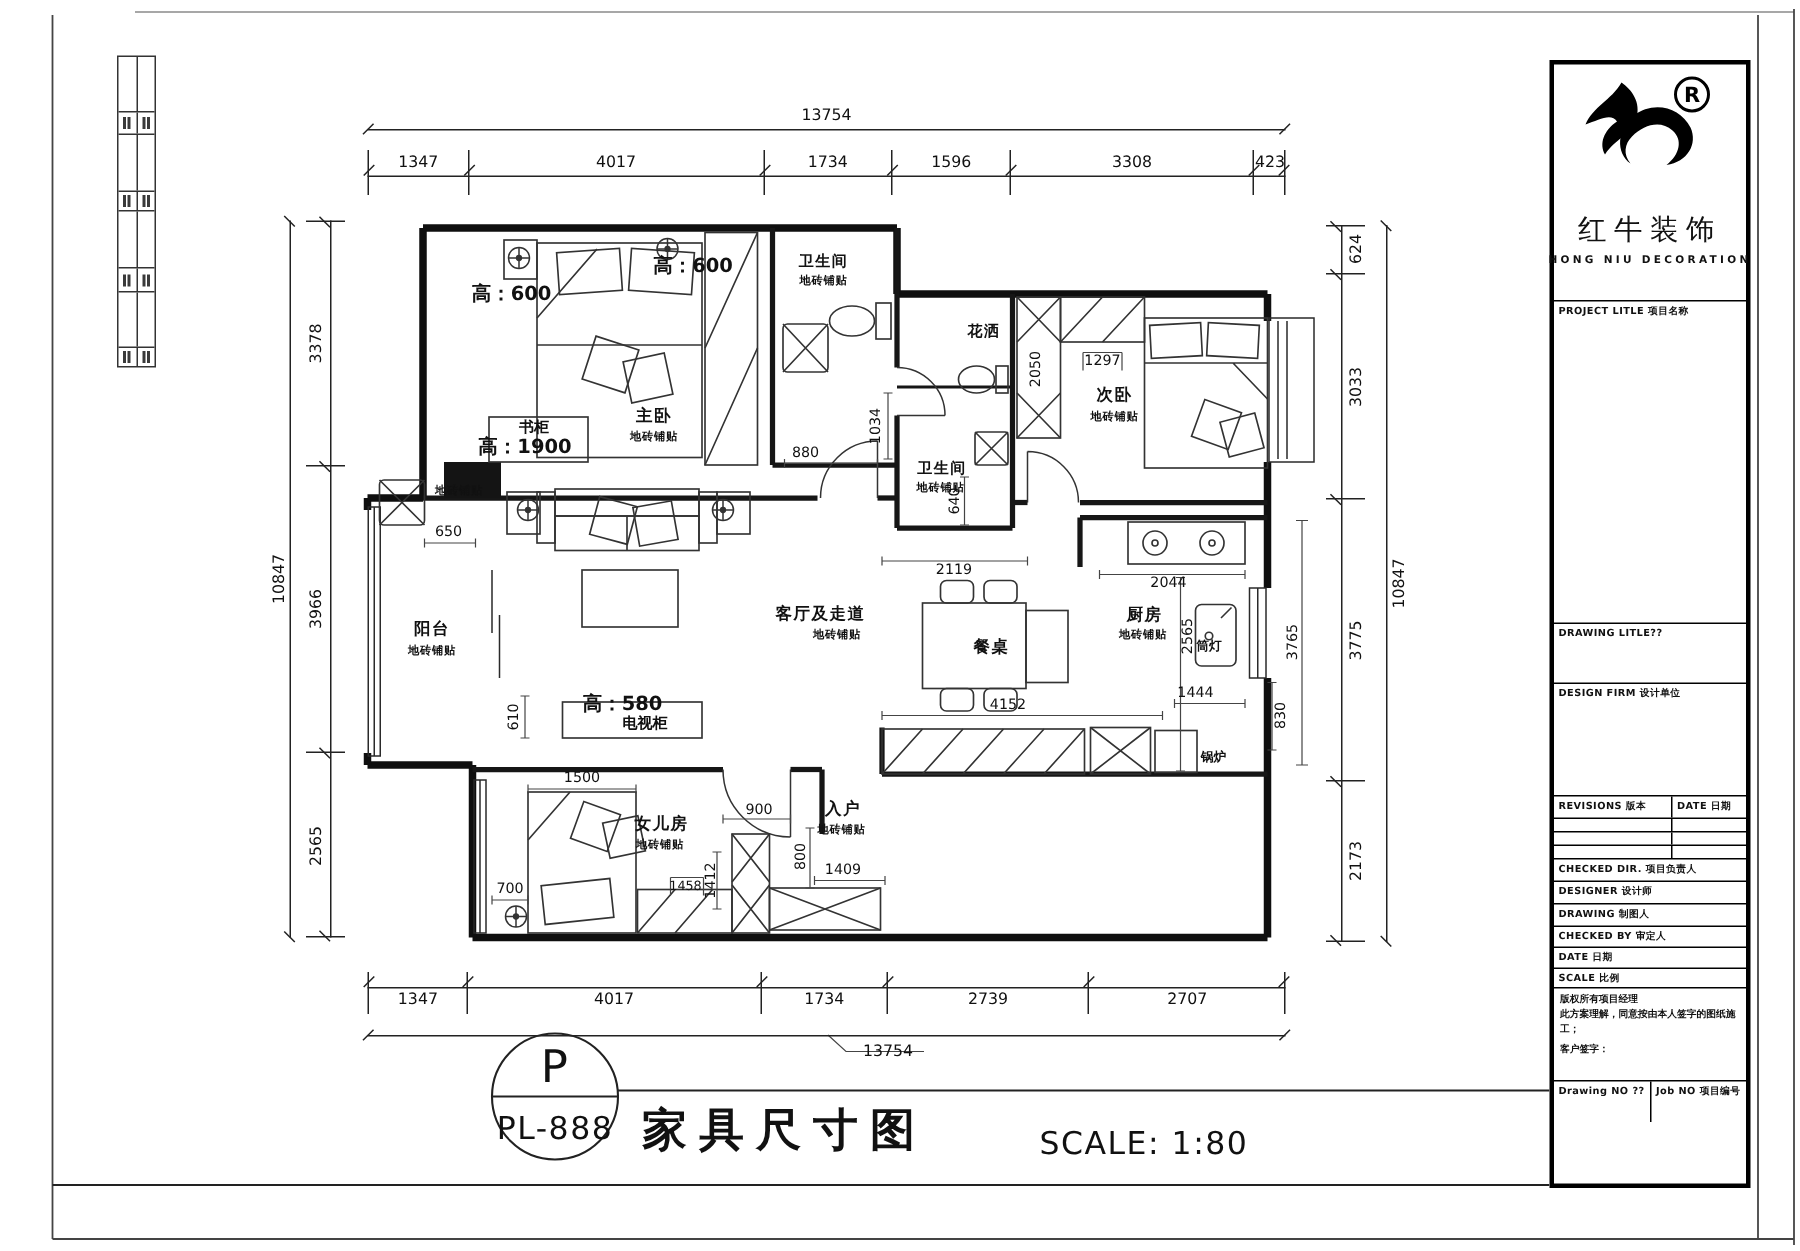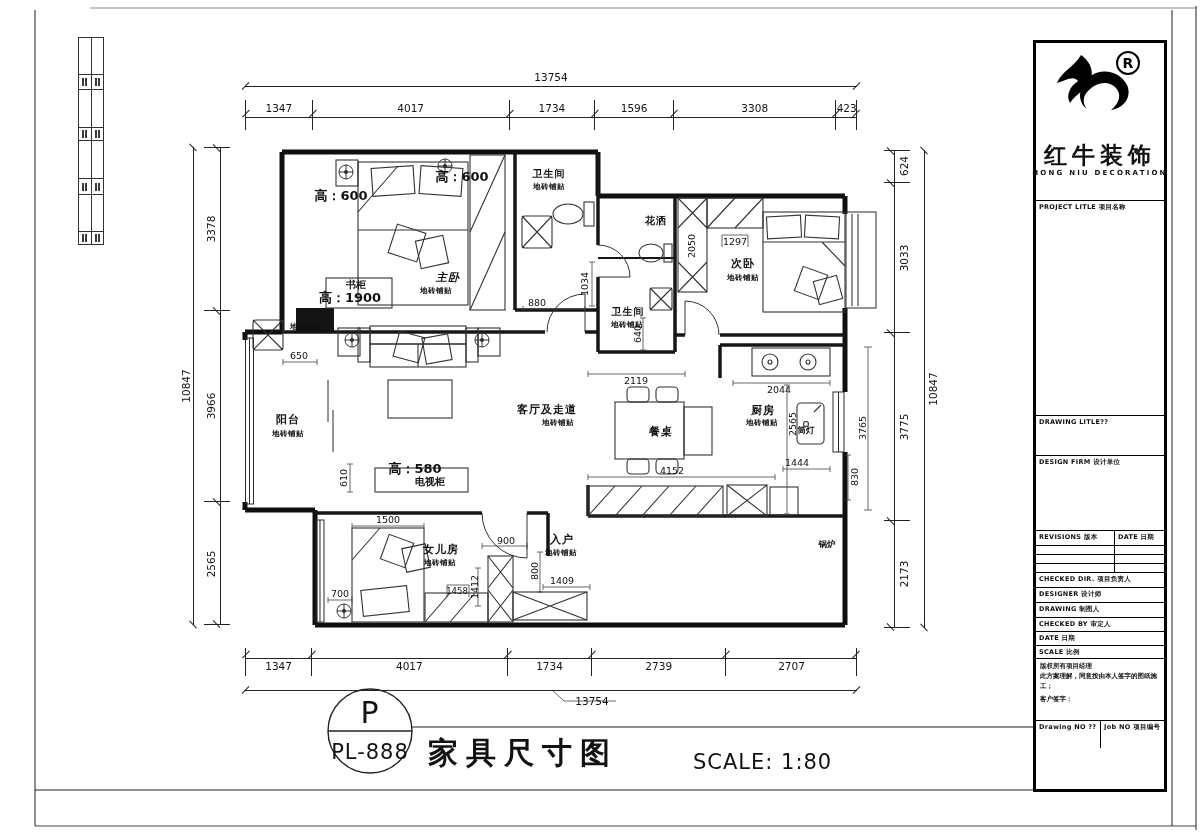--- a/index.html
+++ b/index.html
@@ -58,21 +58,21 @@
   .badgeNum { position:absolute; transform:translate(-50%,-50%); font-size:21px; letter-spacing:1px; }
   .sheet-title { position:absolute; font-size:30px; font-weight:700; letter-spacing:8px; white-space:nowrap; }
   .sheet-scale { position:absolute; font-size:21px; letter-spacing:1px; white-space:nowrap; }
 
   
   .tblock { position:absolute; left:1033px; top:40px; width:134px; height:752px; border:3px solid #000; background:#fff; }
   .tb-sec { position:relative; border-bottom:1px solid #000; }
   .tb-label { font-size:6.5px; font-weight:700; letter-spacing:.3px; padding:2px 3px; white-space:nowrap; overflow:hidden; }
   .tb-logo { height:158px; border-bottom:1px solid #000; position:relative; }
   .tb-logo svg { position:absolute; left:0; top:0; }
-  .brand-cn { position:absolute; left:50%; top:97px; transform:translateX(-50%); font-size:23px; font-weight:700; letter-spacing:5px; white-space:nowrap; }
+  .brand-cn { position:absolute; left:50%; top:97px; transform:translateX(-50%); font-size:19px; font-weight:400; letter-spacing:5px; white-space:nowrap; }
   .brand-en { position:absolute; left:50%; top:126px; transform:translateX(-50%); font-size:7px; font-weight:700; letter-spacing:2.2px; white-space:nowrap; }
   .tb-cols { display:flex; }
   .tb-cols .c2 { border-left:1px solid #000; }
   .tb-note { font-size:6.5px; font-weight:700; line-height:1.5; padding:3px 4px; }
 </style>
 </head>
 <body>
 <div id="sheet">
 
 <svg class="geom" width="1200" height="834" viewBox="0 0 1200 834">
@@ -429,21 +429,21 @@
   <div class="vseg" style="--g:3775">
         <span class="lab">3775</span>
       </div>
   <div class="vseg" style="--g:2173">
         <span class="lab">2173</span>
       </div>
 </div>
 <div class="totline-v" style="left:924px; top:150px; height:478px;"></div>
 <div class="dlab rot" style="left:933px; top:389px; font-size:10.5px;">10847</div>
 
-<div class="rlab" style="left:448px; top:277px;font-style:italic;">主卧</div>
+<div class="rlab" style="left:436px; top:277px;">主卧</div>
 <div class="rsub" style="left:436px; top:291px;">地砖铺贴</div>
 <div class="rlab" style="left:549px; top:174px; font-size:10px;">卫生间</div>
 <div class="rsub" style="left:549px; top:187px;">地砖铺贴</div>
 <div class="rlab" style="left:656px; top:221px; font-size:10px;">花洒</div>
 <div class="rlab" style="left:628px; top:312px; font-size:10px;">卫生间</div>
 <div class="rsub" style="left:627px; top:325px;">地砖铺贴</div>
 <div class="rlab" style="left:743px; top:263px;">次卧</div>
 <div class="rsub" style="left:743px; top:278px;">地砖铺贴</div>
 <div class="rlab" style="left:763px; top:410px;">厨房</div>
 <div class="rsub" style="left:762px; top:423px;">地砖铺贴</div>
@@ -453,21 +453,21 @@
 <div class="rsub" style="left:288px; top:434px;">地砖铺贴</div>
 <div class="rlab" style="left:441px; top:549px;">女儿房</div>
 <div class="rsub" style="left:440px; top:563px;">地砖铺贴</div>
 <div class="rlab" style="left:562px; top:539px;">入户</div>
 <div class="rsub" style="left:561px; top:553px;">地砖铺贴</div>
 <div class="rlab" style="left:661px; top:431px;">餐桌</div>
 <div class="hlab" style="left:415px; top:469px;">高：580</div>
 <div class="hlab" style="left:430px; top:482px; font-size:10px;">电视柜</div>
 <div class="hlab" style="left:356px; top:285px; font-size:10px;">书柜</div>
 <div class="hlab" style="left:350px; top:298px;">高：1900</div>
-<div class="hlab" style="left:827px; top:505px; font-size:8.5px;margin-top:40px;">锅炉</div>
+<div class="hlab" style="left:809px; top:505px; font-size:8.5px;">锅炉</div>
 <div class="hlab" style="left:806px; top:431px; font-size:8.5px;">筒灯</div>
 <div class="rsub" style="left:306px; top:327px;">地砖铺贴</div>
 <div class="hlab" style="left:341px; top:196px;">高：600</div>
 <div class="hlab" style="left:462px; top:177px;">高：600</div>
 
 <div class="dlab" style="left:537px; top:302px;">880</div>
 <div class="dlab rot" style="left:584px; top:284px;">1034</div>
 <div class="dlab" style="left:299px; top:355px;">650</div>
 <div class="dlab" style="left:636px; top:380px;">2119</div>
 <div class="dlab rot" style="left:691px; top:246px;">2050</div>

